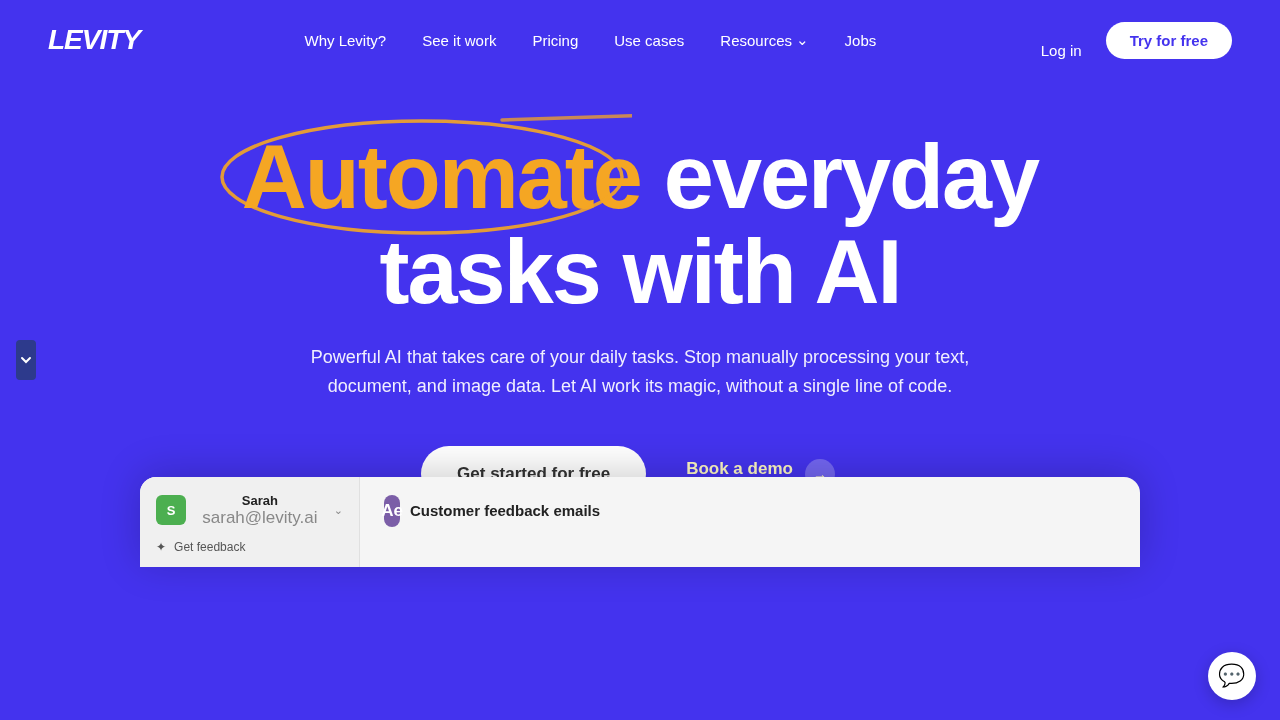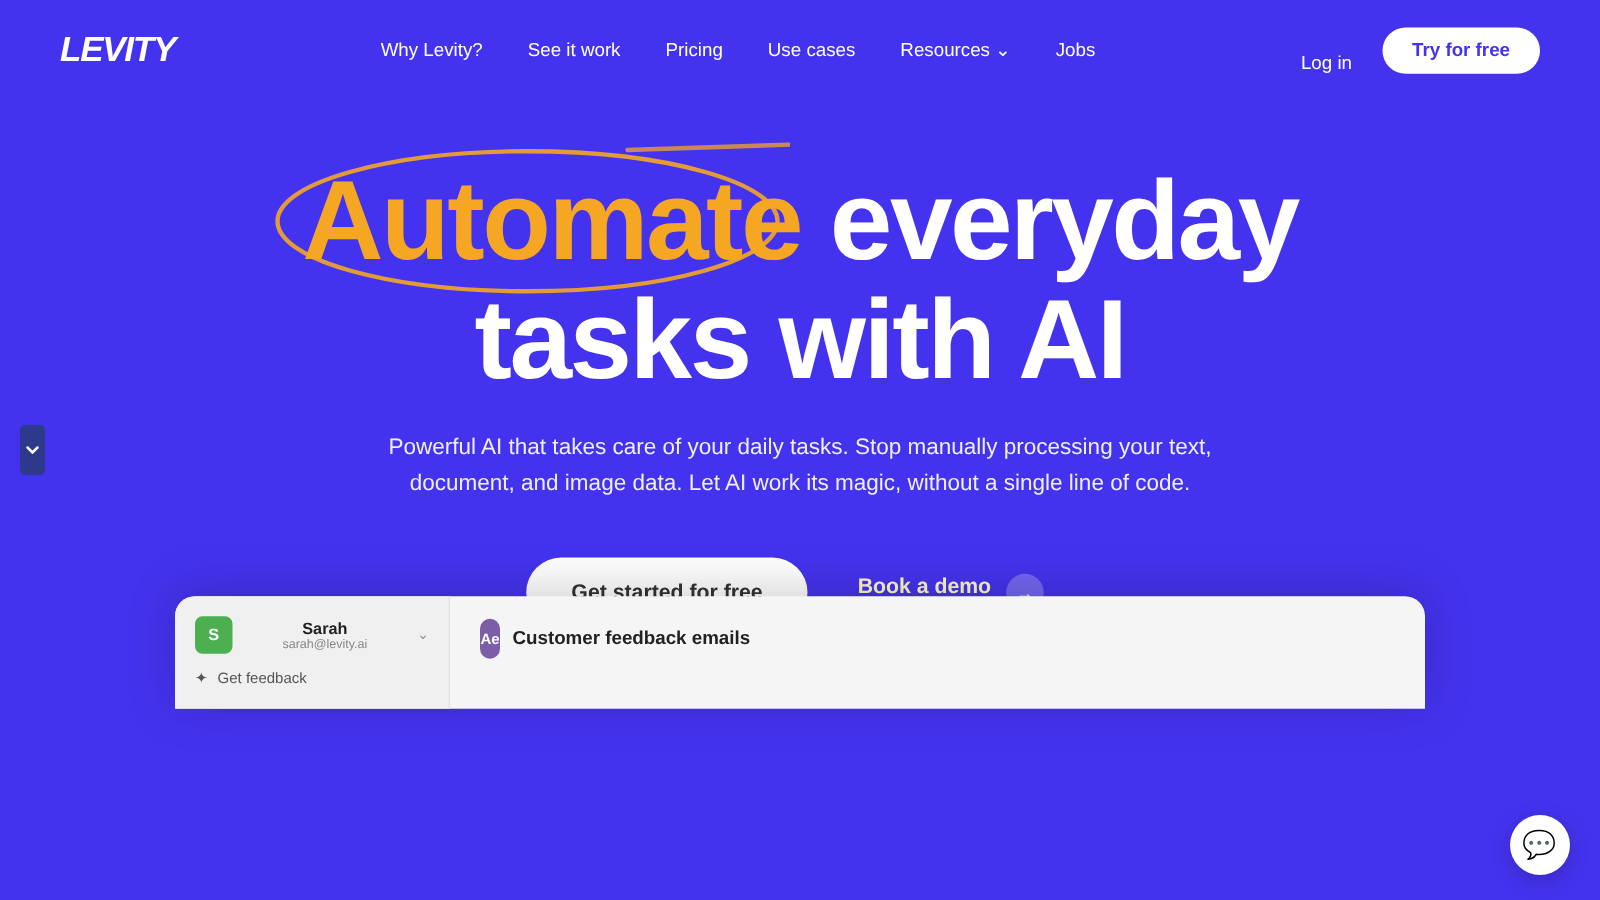--- a/index.html
+++ b/index.html
@@ -224,21 +224,21 @@
       flex: 1;
     }
 
     .user-name {
       font-size: 13px;
       font-weight: 600;
       color: #222;
     }
 
     .user-email {
-      font-size: 10px;
+      font-size: 17px;
       color: #888;
     }
 
     .chevron-icon {
       font-size: 11px;
       color: #888;
     }
 
     .get-started-row {
       display: flex;
@@ -264,21 +264,21 @@
 
     .workflow-icon {
       width: 16px;
       height: 32px;
       border-radius: 8px;
       background: #7b5ea7;
       display: flex;
       align-items: center;
       justify-content: center;
       color: white;
-      font-size: 12px;
+      font-size: 17px;
       font-weight: 700;
     }
 
     .workflow-title {
       font-size: 15px;
       font-weight: 600;
       color: #222;
     }
 
     .workflow-tabs {

